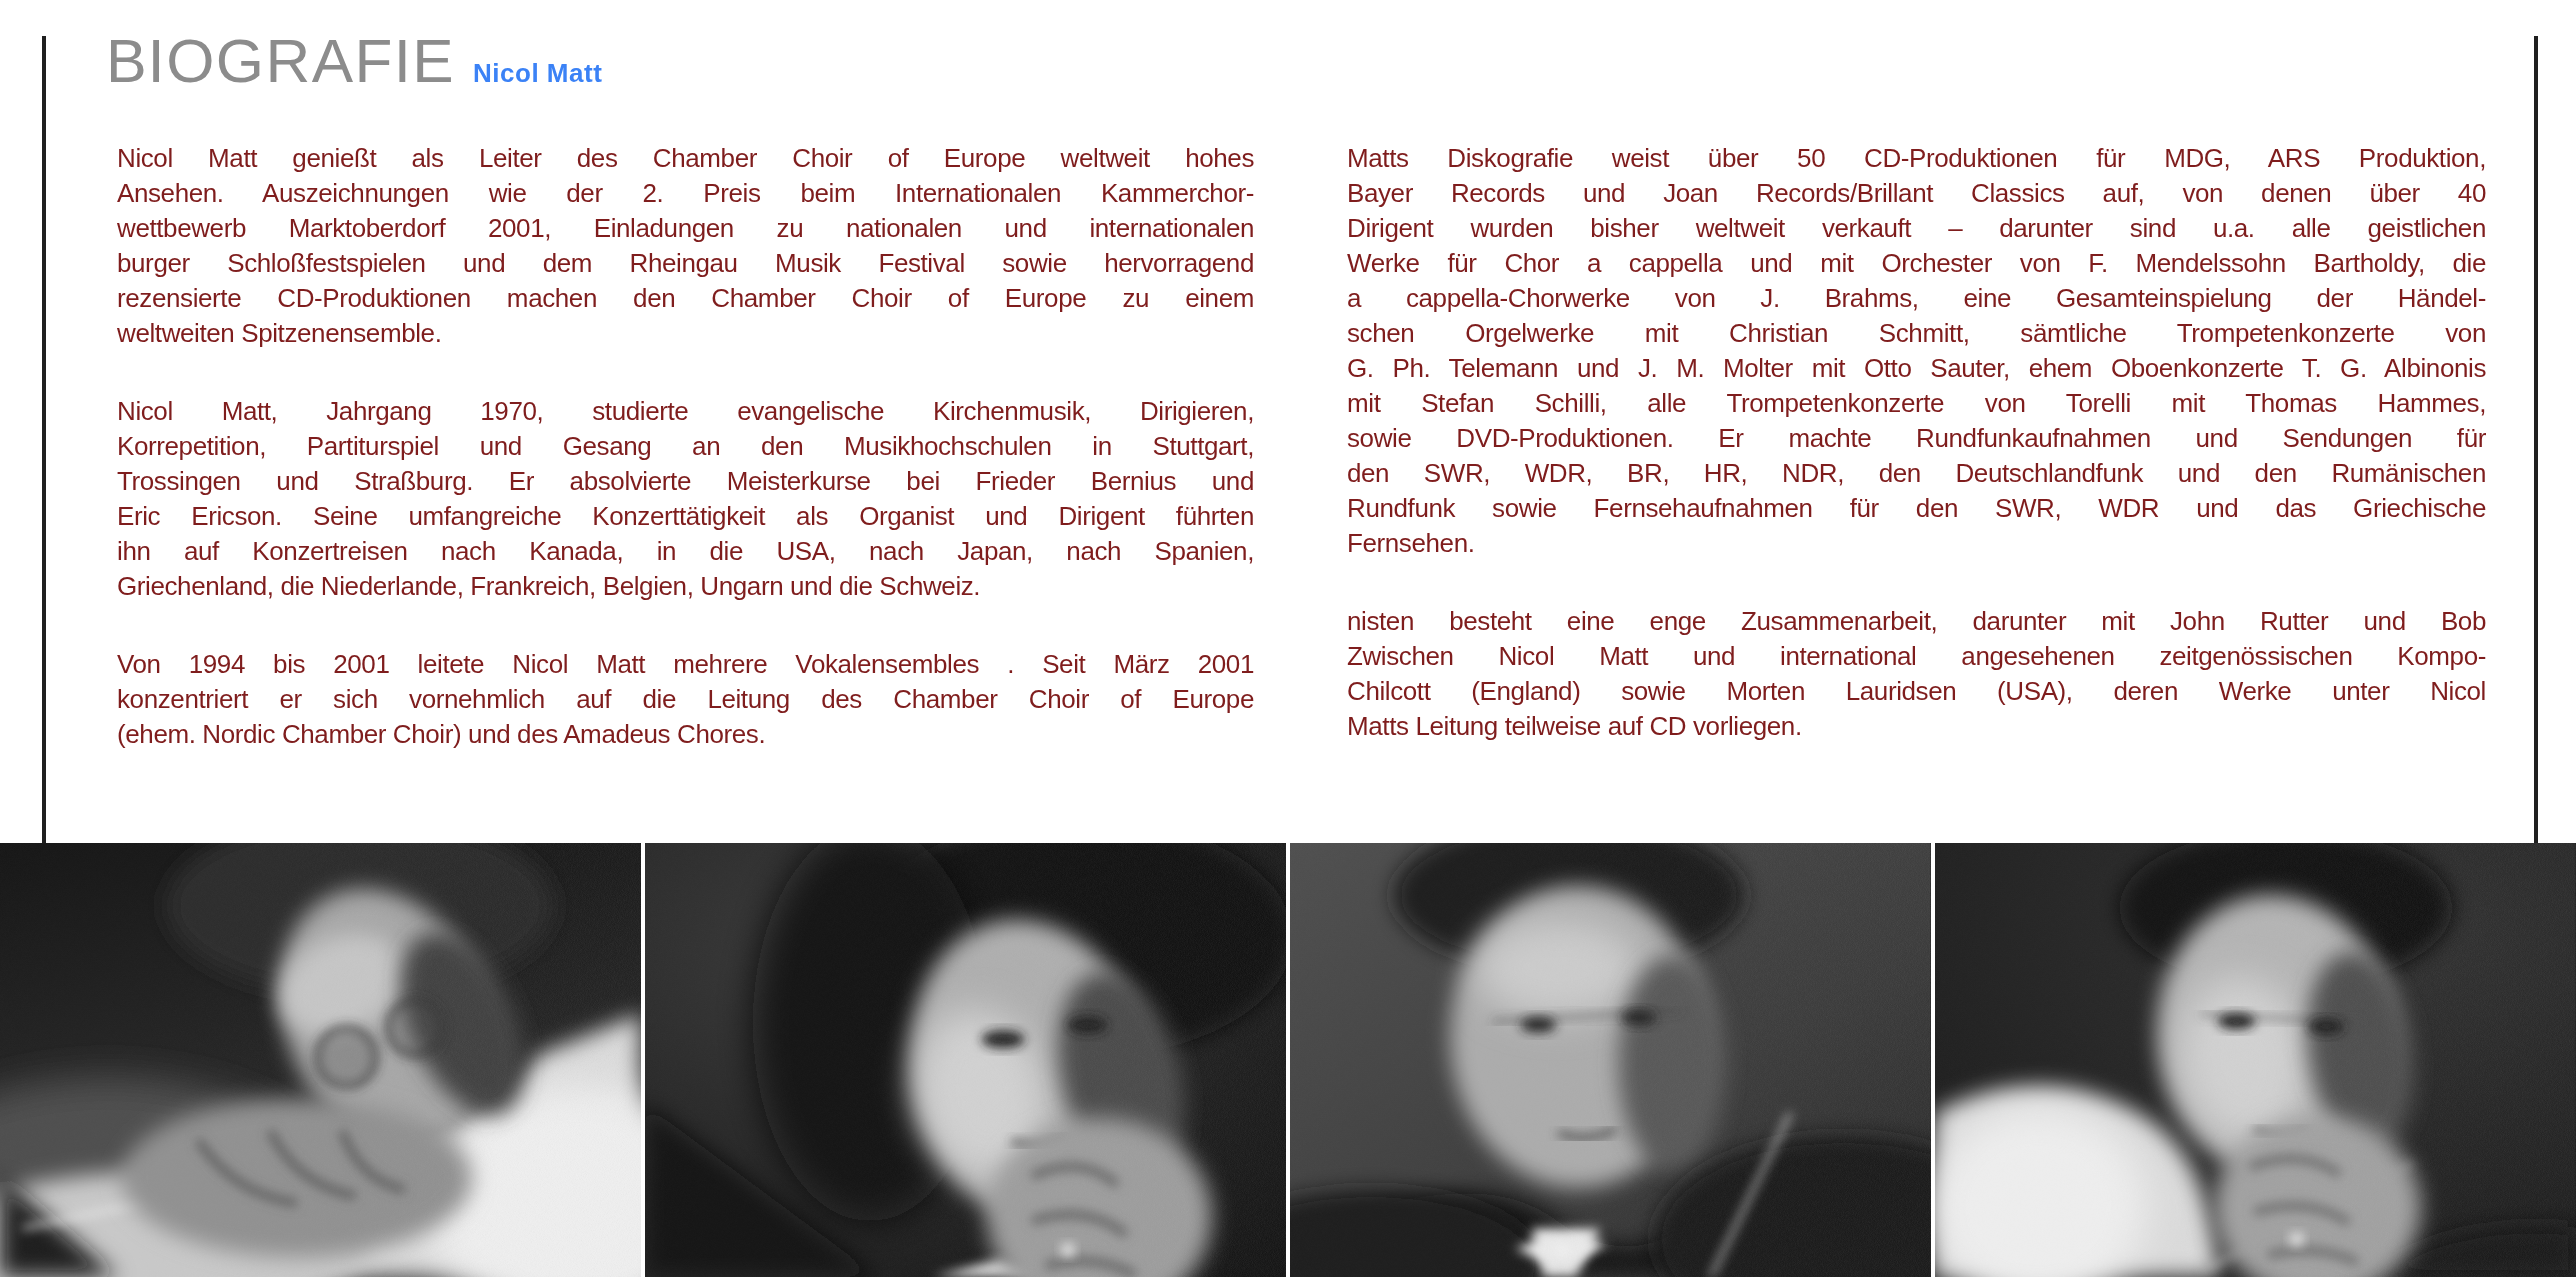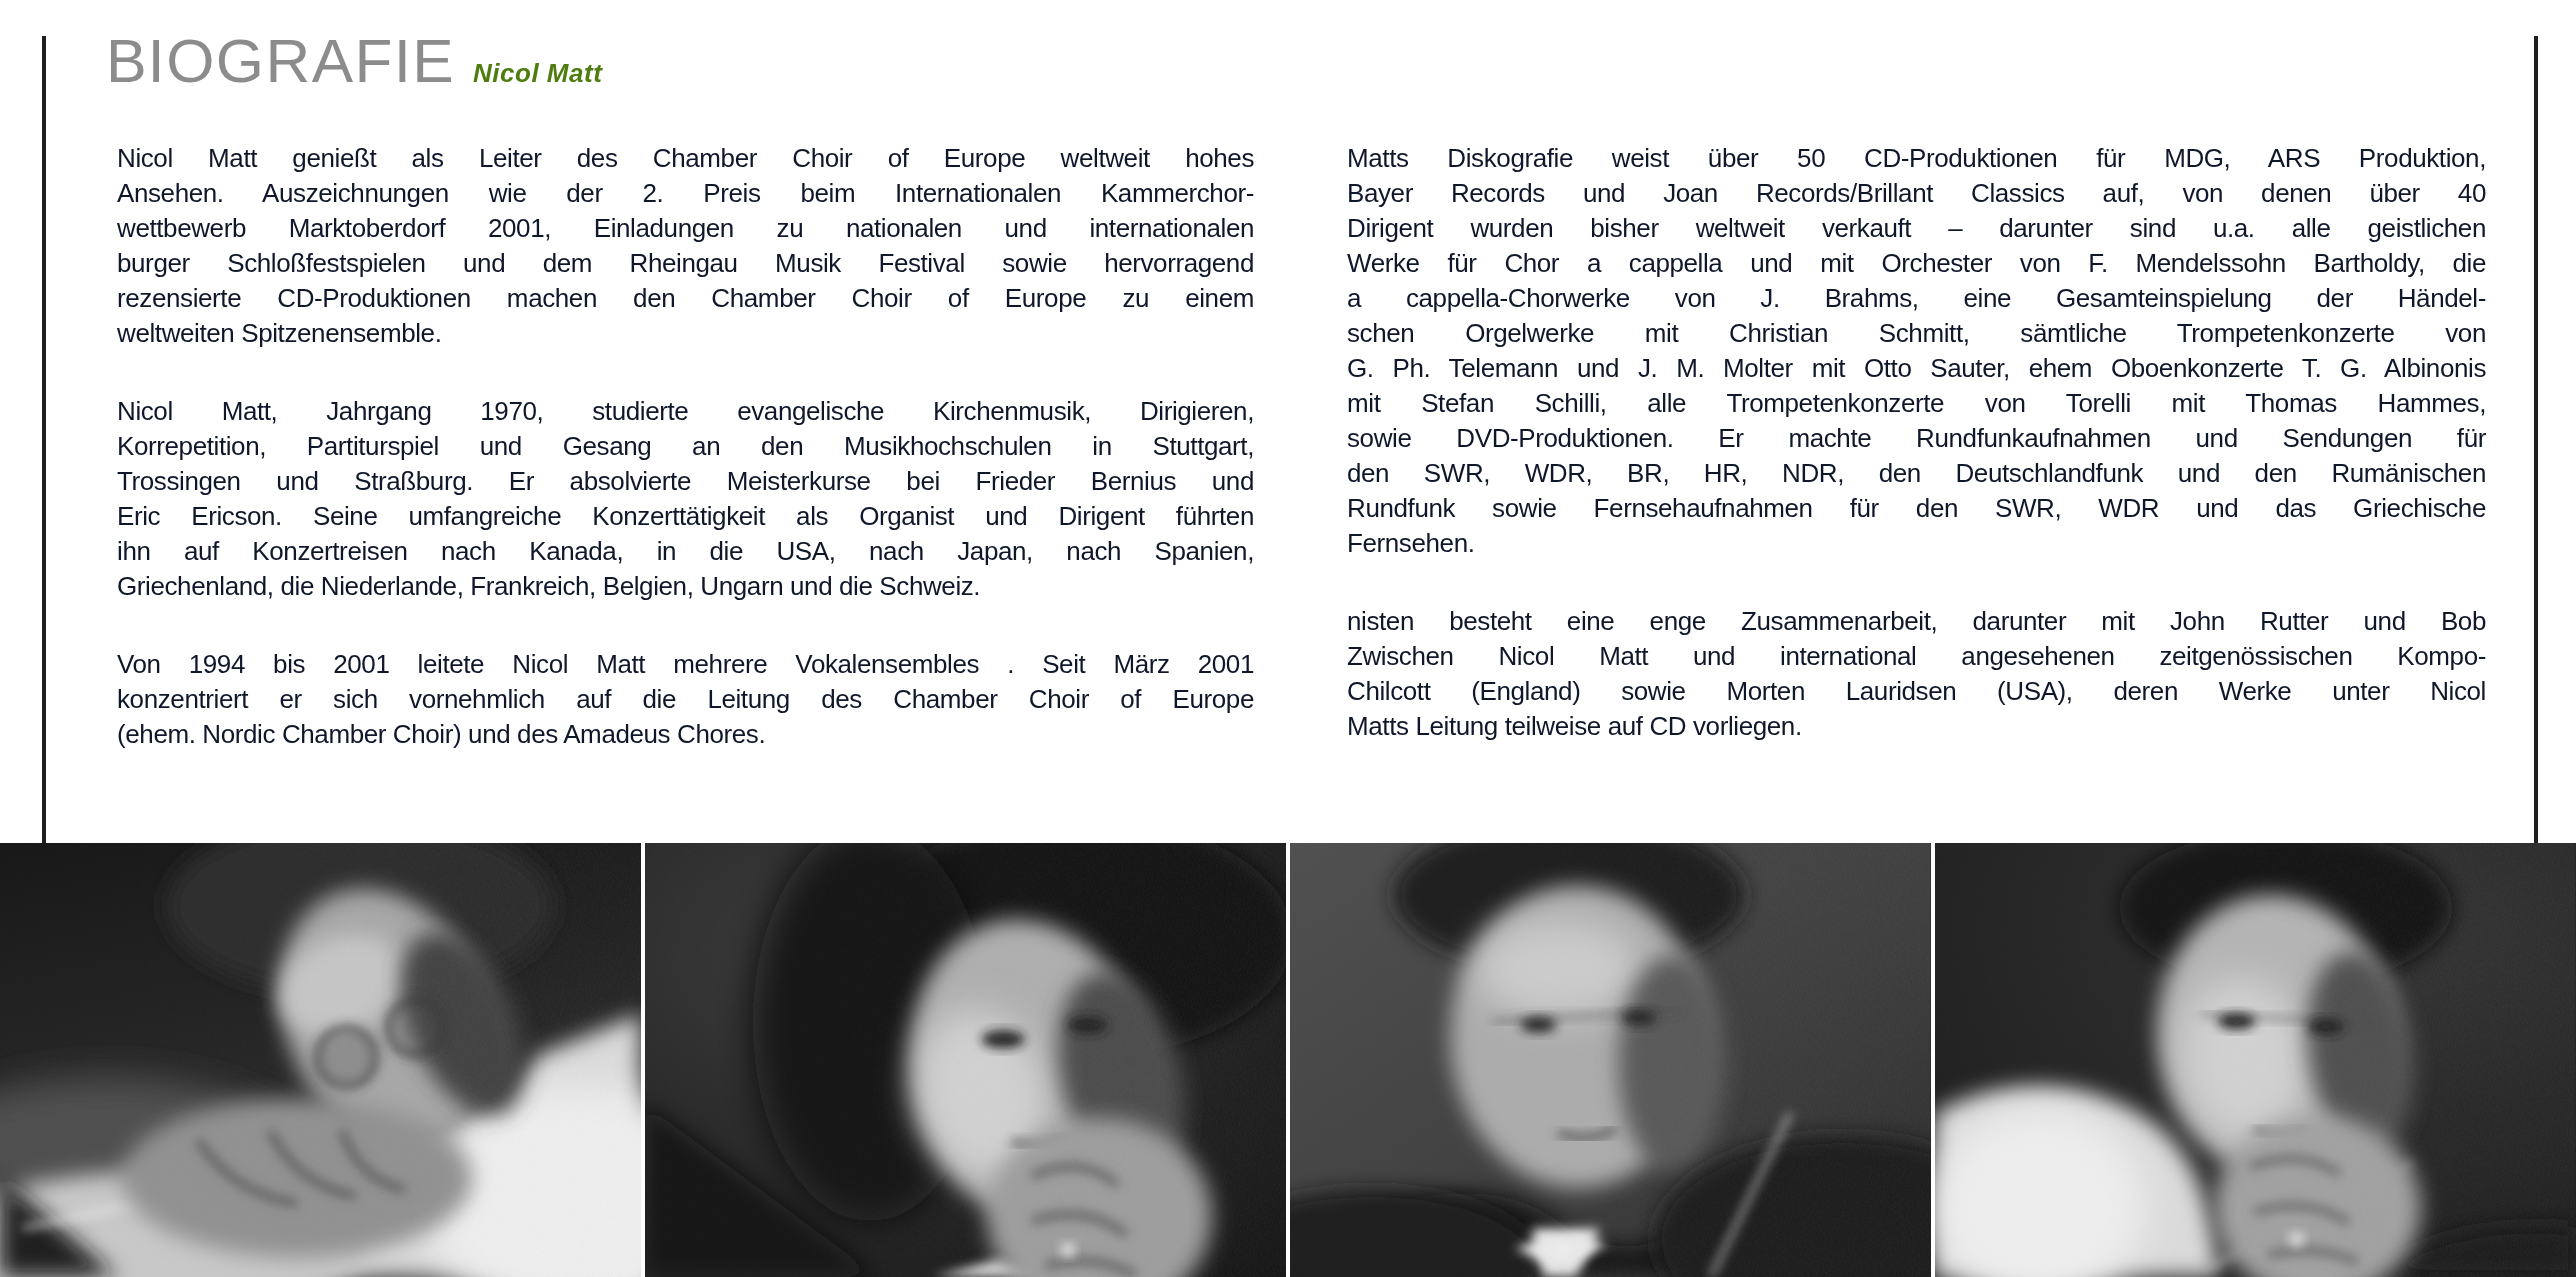--- a/index.html
+++ b/index.html
@@ -7,23 +7,23 @@
     width:2576px;height:1277px;position:relative;background:#ffffff;
     font-family:"Liberation Sans", sans-serif;overflow:hidden;
   }
   .rule{position:absolute;width:3.6px;background:#1f1f1f;}
   .rule-left{left:42px;top:36px;height:807px;}
   .rule-right{left:2534px;top:36px;height:807px;}
 
   .title{position:absolute;left:106px;top:25px;white-space:nowrap;}
   .t-initial{font-size:61px;color:#8c8c8c;letter-spacing:0.9px;}
   .t-rest{font-size:62px;color:#8c8c8c;letter-spacing:1.4px;}
-  .t-sub{font-size:26px;font-weight:bold;color:#4d7c0f;margin-left:18px;letter-spacing:0.5px;font-style:italic;}
-
-  .col{position:absolute;top:141px;color:#0f172a;}
+  .t-sub{font-size:26px;font-weight:bold;color:#3b82f6;margin-left:18px;letter-spacing:0.5px;}
+
+  .col{position:absolute;top:141px;color:#7f1d1d;}
   .col-left{left:117px;width:1137px;}
   .col-right{left:1347px;width:1139px;}
   .para + .para{margin-top:43px;}
   .line{
     font-size:26px;line-height:35px;letter-spacing:-0.4px;
     text-align:justify;text-align-last:justify;-moz-text-align-last:justify;
   }
   .line.last{text-align-last:left;-moz-text-align-last:left;}
 
   .photos{position:absolute;left:0;top:843px;width:2576px;height:434px;display:flex;gap:4.5px;background:#ffffff;}

